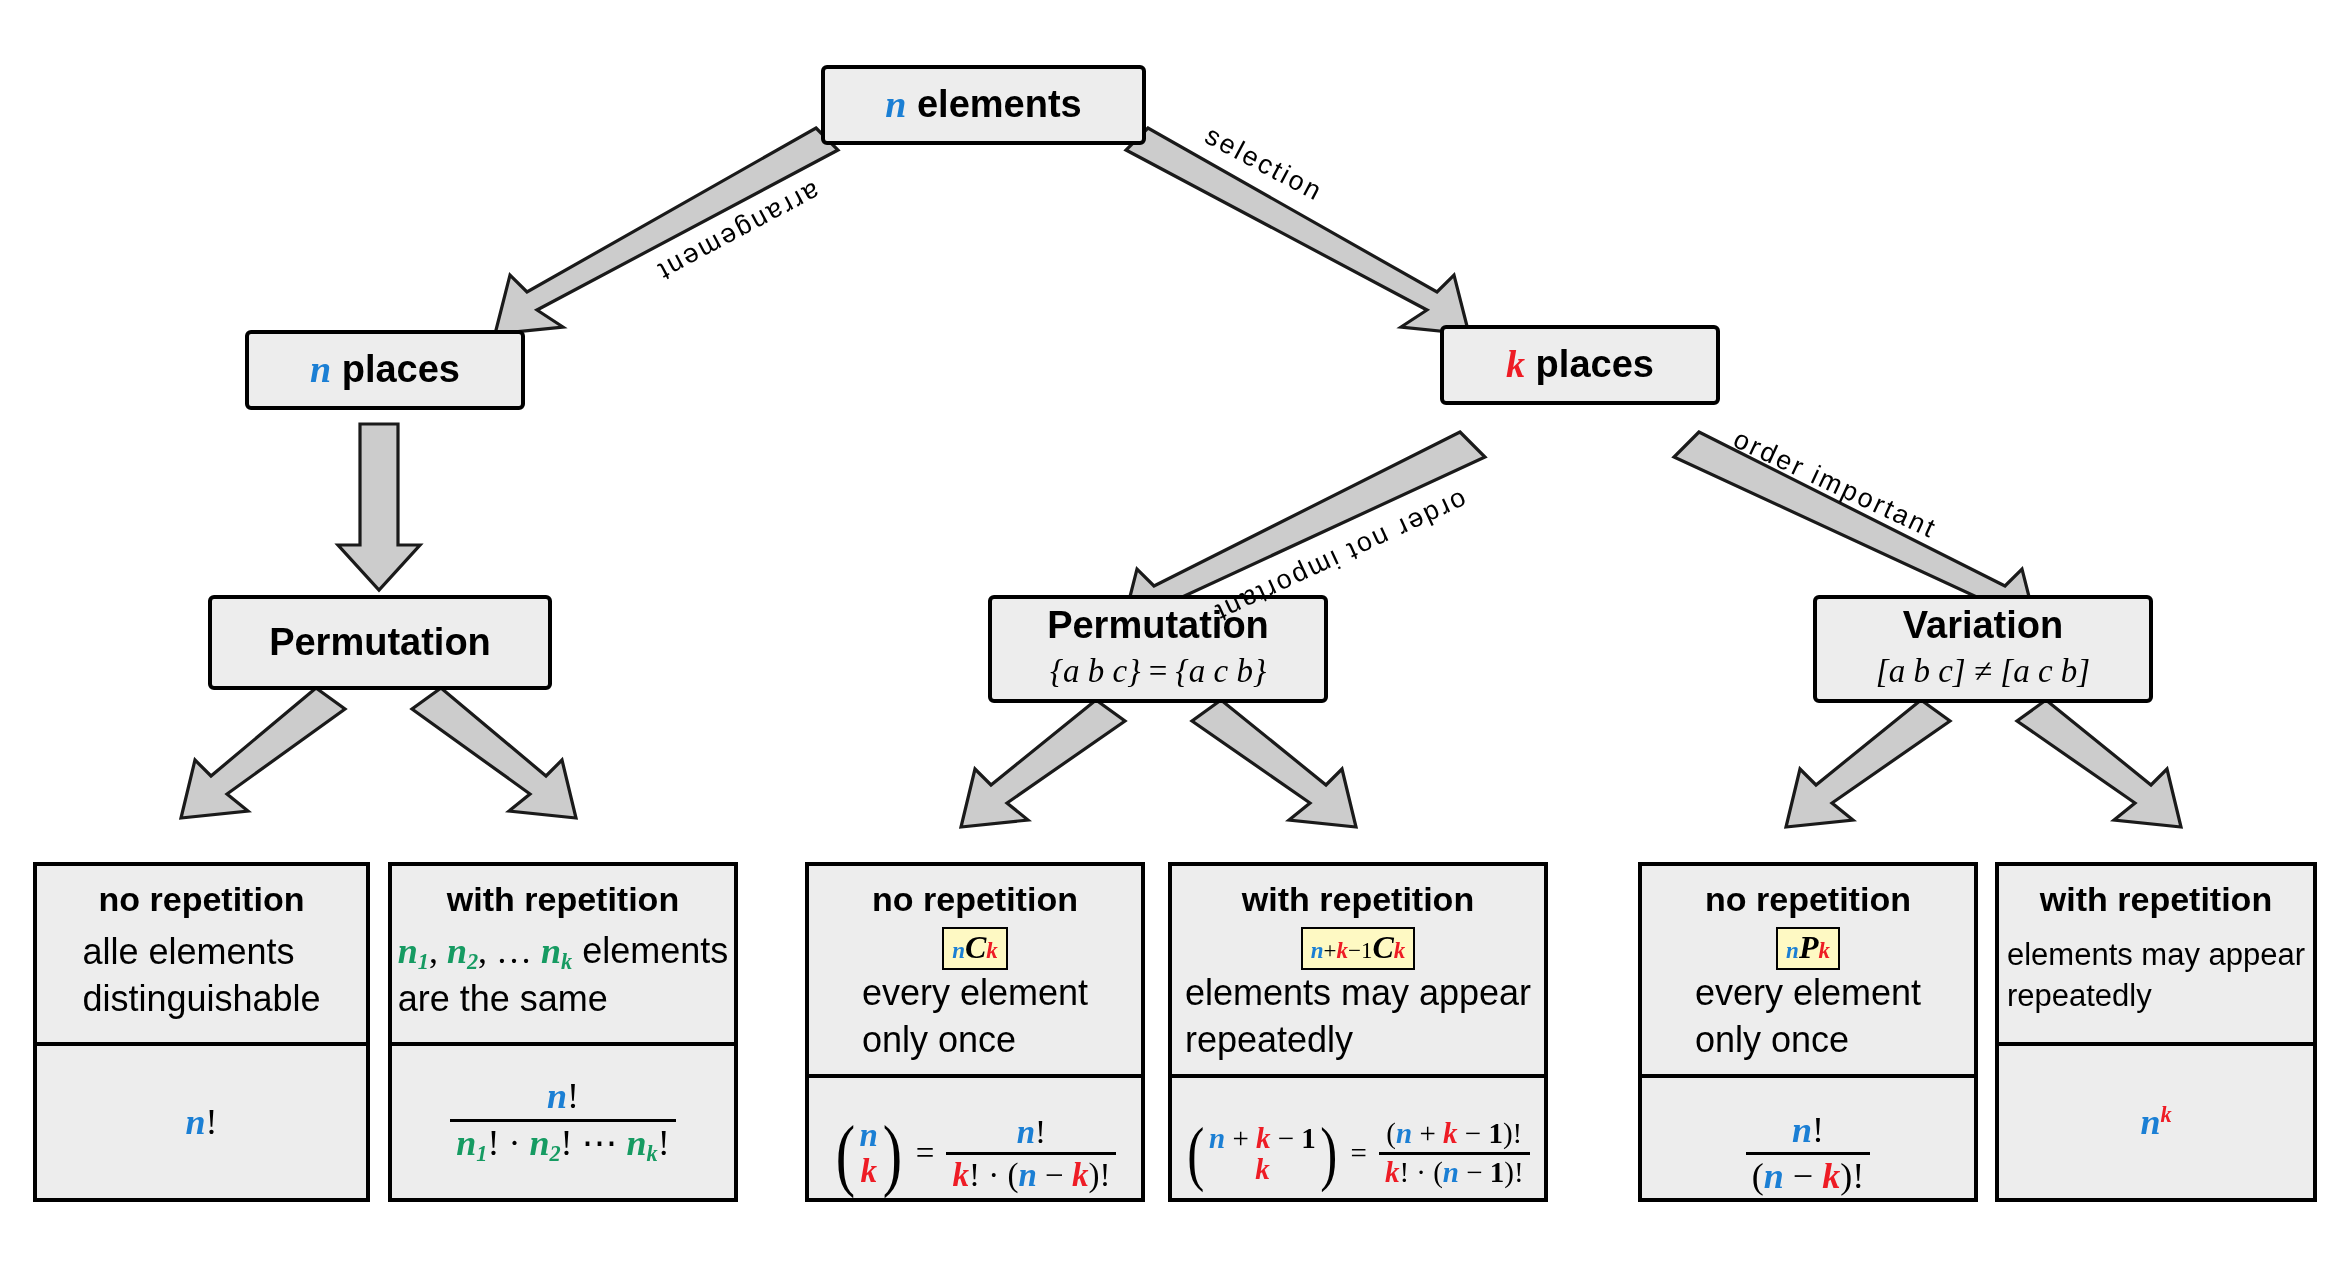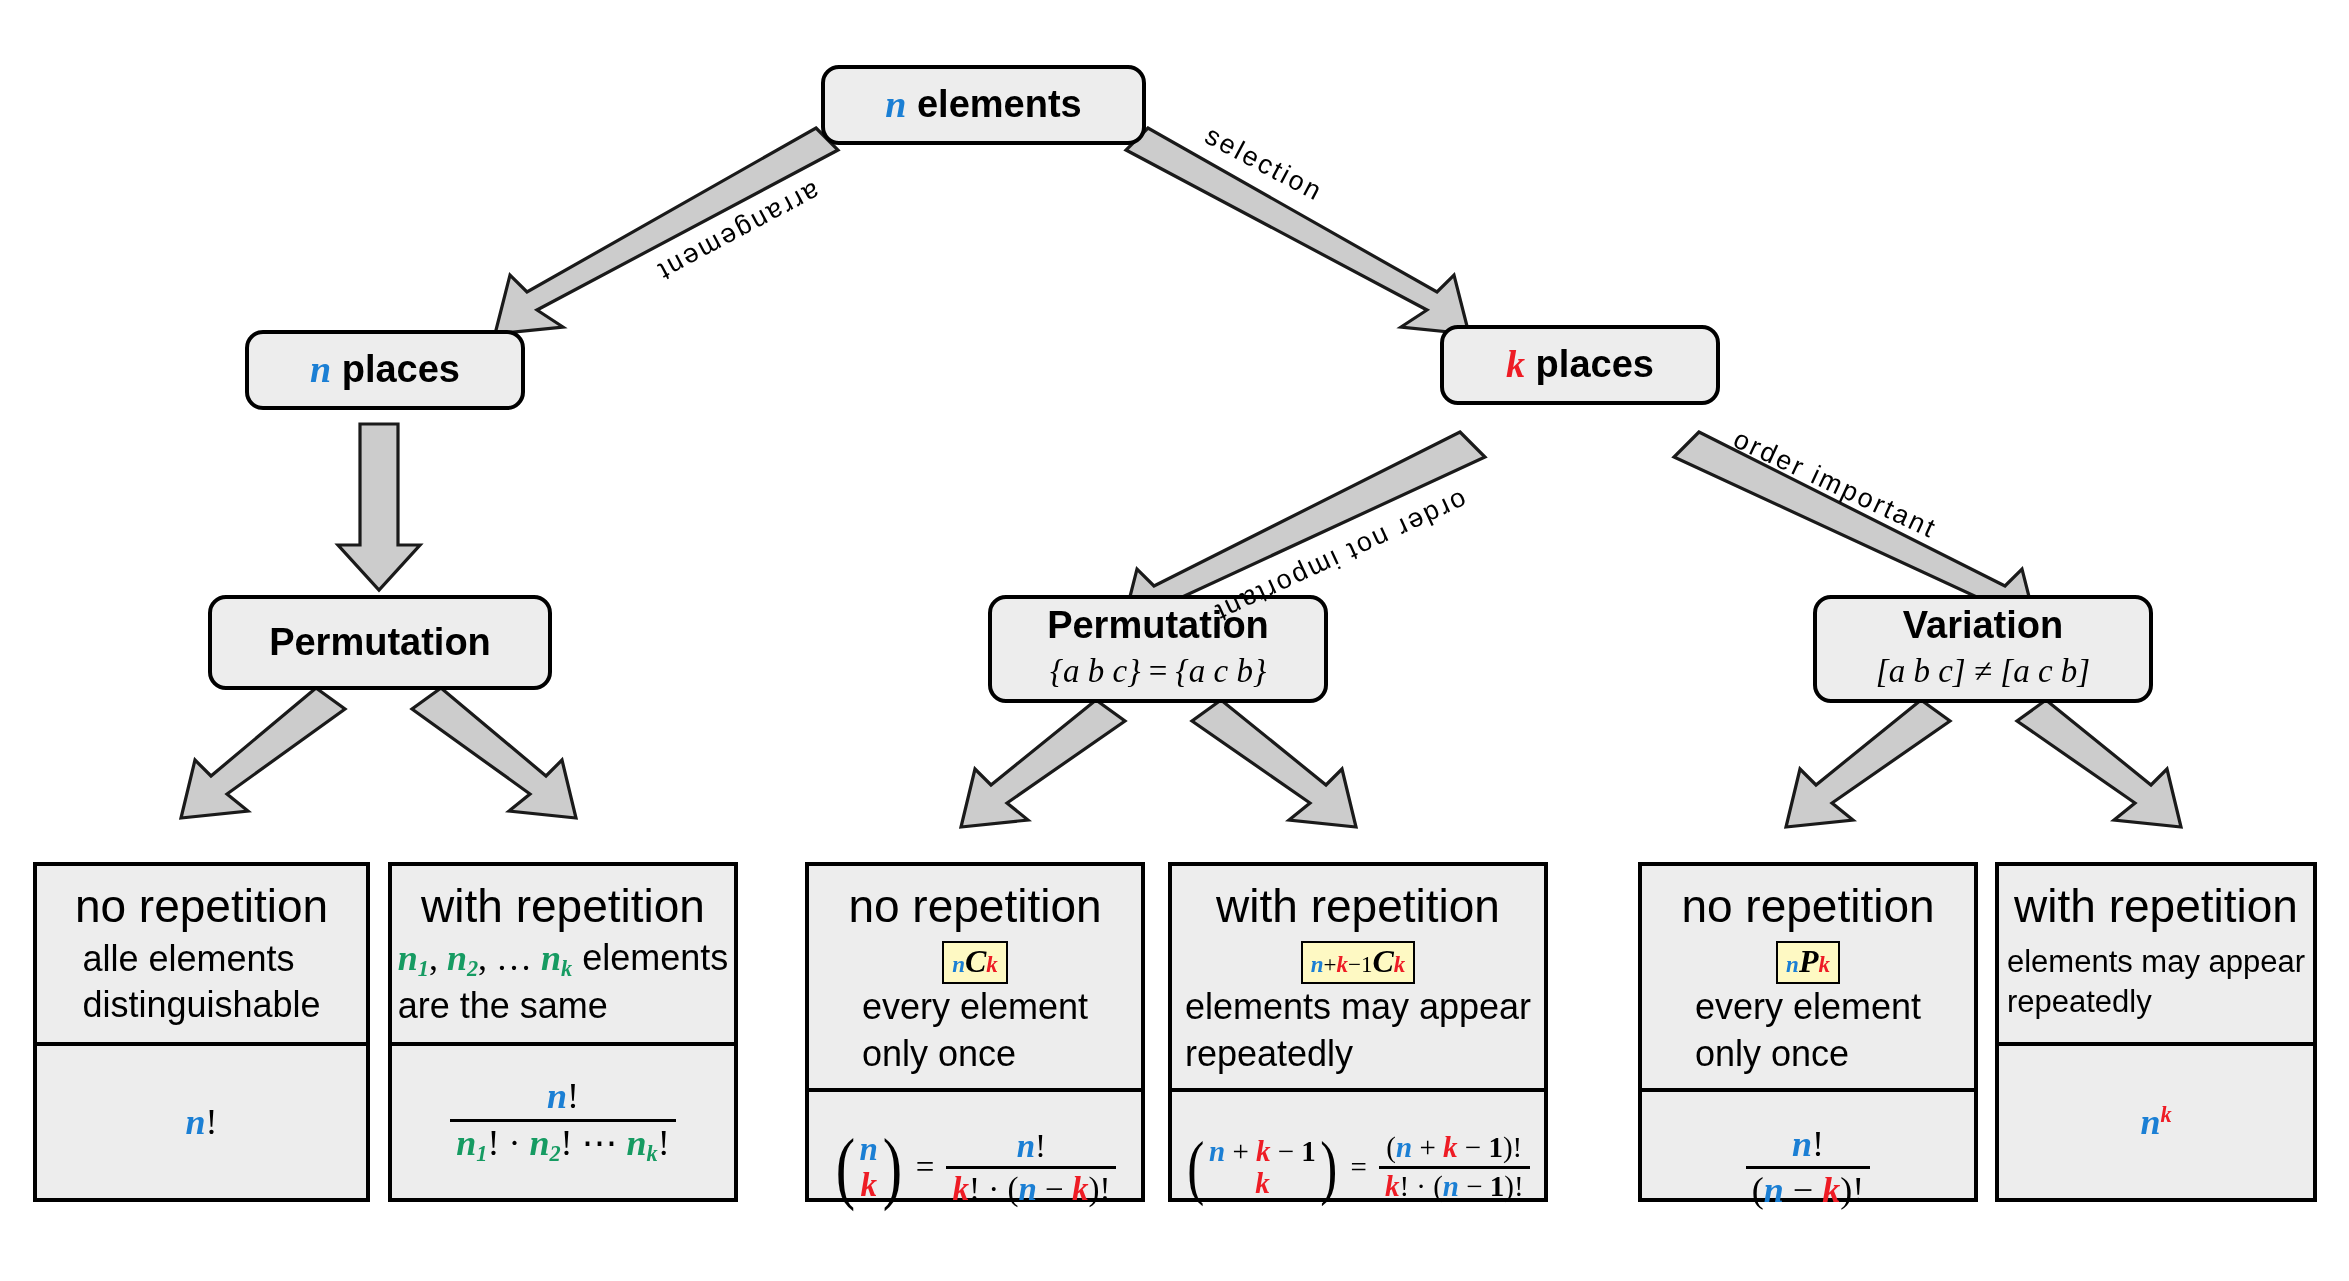--- a/index.html
+++ b/index.html
@@ -4,21 +4,21 @@
 <style>
   html,body{margin:0;padding:0;background:#ffffff;}
   body{font-family:"Liberation Sans",sans-serif;color:#000;}
   #stage{position:relative;width:2349px;height:1281px;background:#fff;overflow:hidden;}
 
   
   .node{
     position:absolute;
     background:#ededed;
     border:4px solid #000;
-    border-radius:18px;
+    border-radius:6px;
     box-sizing:border-box;
     display:flex;flex-direction:column;
     align-items:center;justify-content:center;
     text-align:center;
     z-index:5;
   }
   .node .title{font-weight:bold;font-size:38px;line-height:1.1;white-space:nowrap;}
   .node .sub{font-size:33px;line-height:1.25;margin-top:4px;font-family:"Liberation Serif",serif;font-style:italic;white-space:nowrap;}
   .node .sub .op{font-style:normal;}
 
@@ -31,21 +31,21 @@
     display:flex;flex-direction:column;
     z-index:5;
   }
   .leaf .upper{
     flex:1 1 auto;
     display:flex;flex-direction:column;
     align-items:center;
     padding:14px 8px 10px 8px;
     box-sizing:border-box;
   }
-  .leaf .heading{font-weight:normal;font-size:46px;line-height:1.15;white-space:nowrap;}
+  .leaf .heading{font-weight:bold;font-size:34px;line-height:1.15;white-space:nowrap;}
   .leaf .symbol{
     margin-top:8px;
     border:2px solid #000;
     padding:1px 8px 3px 8px;
     font-family:"Liberation Serif",serif;
     font-size:32px;line-height:1.1;white-space:nowrap;
     background:#fef9c3;
   }
   .leaf .desc{
     margin-top:auto;margin-bottom:auto;

